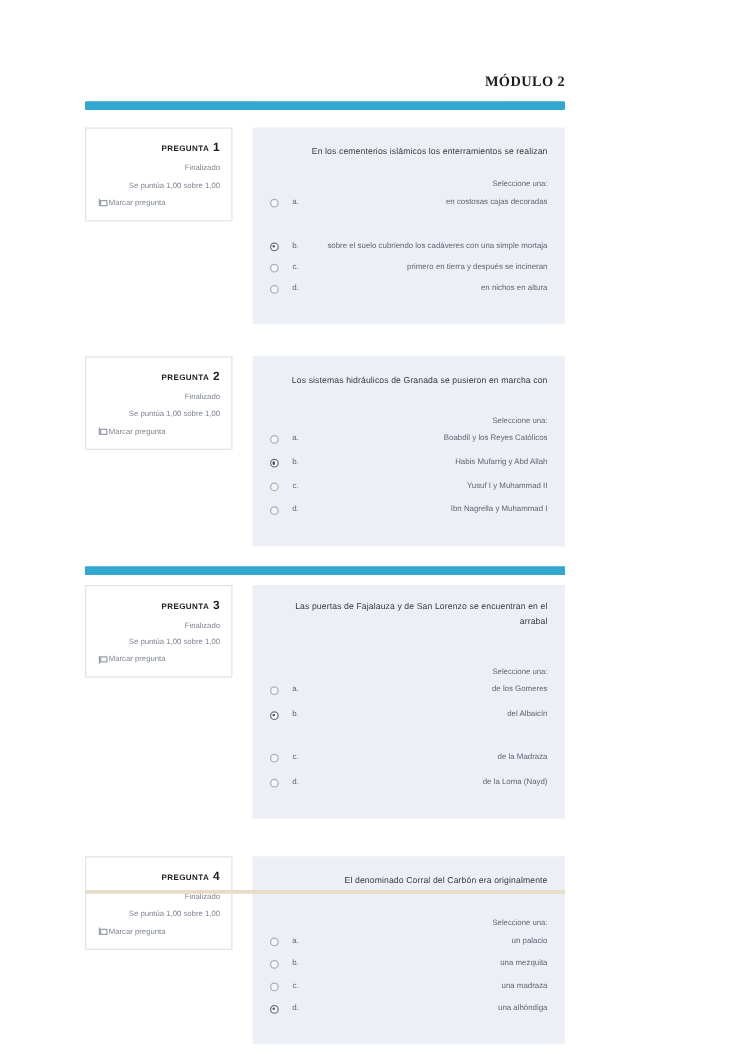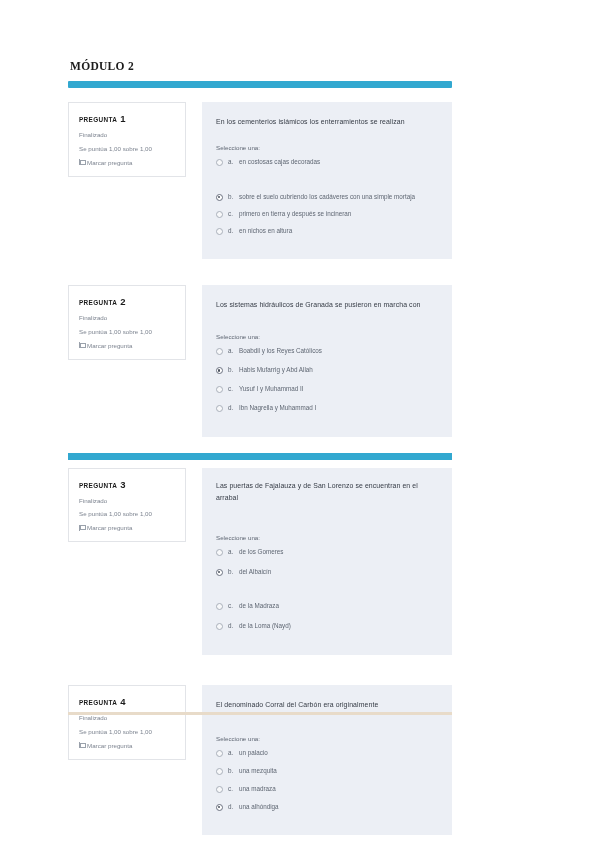--- a/index.html
+++ b/index.html
@@ -13,20 +13,21 @@
     font-family: "Liberation Sans", sans-serif;
     overflow: hidden;
     position: relative;
   }
   .page {
     position: absolute;
     left: 0; top: 0;
     width: 599px;
     height: 656px;
     background: #ffffff;
+    text-align: right;
   }
   .content {
     position: absolute;
     left: 68px;
     top: 60px;
     width: 384px;
   }
   .module-title {
     font-family: "Liberation Serif", serif;
     font-size: 11.5px;

